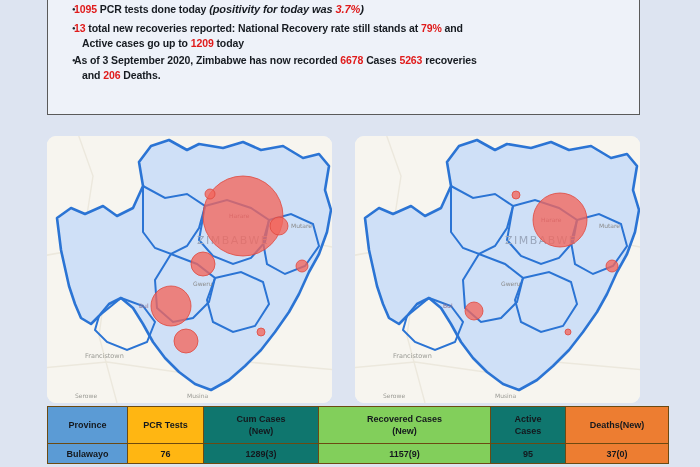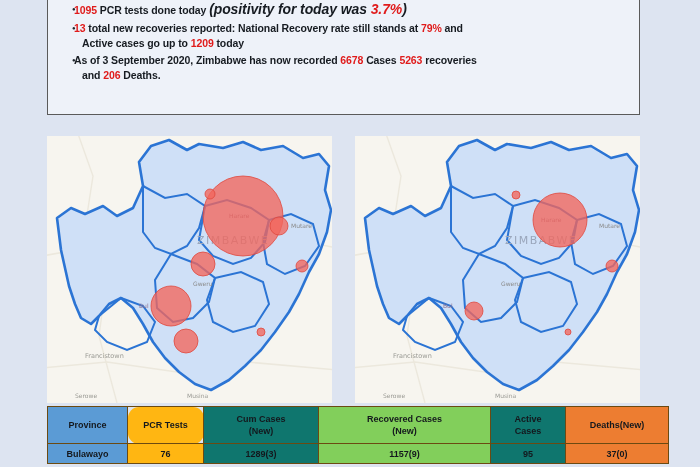--- a/index.html
+++ b/index.html
@@ -63,21 +63,21 @@
     font-size: 10.5px;
     line-height: 15px;
     font-weight: bold;
     color: #161b21;
     letter-spacing: -0.1px;
   }
   .num { color: #e01b1b; }
   .paren-note {
     font-style: italic;
     font-weight: bold;
-    font-size: 14px;
+    font-size: 11px;
   }
   .ln2 { display: block; margin-left: 8px; }
 
   
   .section-banner {
     position: absolute;
     left: 47px;
     top: 118px;
     width: 593px;
     height: 16px;
@@ -103,20 +103,21 @@
     width: 593px;
     height: 267px;
   }
   .map-panel {
     position: absolute;
     top: 0;
     width: 285px;
     height: 267px;
     background: #f7f5ef;
     overflow: hidden;
+    border-radius: 9px;
   }
   .map-left { left: 0; }
   .map-right { left: 308px; }
   .map-gap {
     position: absolute;
     left: 285px;
     top: 0;
     width: 23px;
     height: 267px;
     background: #dde4f1;
@@ -139,21 +140,21 @@
     color: #14181d;
     text-align: center;
     padding: 0;
     line-height: 12px;
     box-sizing: border-box;
   }
   .data-table thead th { height: 37px; vertical-align: middle; }
   .data-table tbody td { height: 20px; vertical-align: middle; }
 
   .col-province { width: 80px; }
-  .col-pcr      { width: 76px; border-radius: 11px; }
+  .col-pcr      { width: 76px; }
   .col-cum      { width: 115px; }
   .col-rec      { width: 172px; }
   .col-active   { width: 75px; margin-left: 20px; }
   .col-deaths   { width: 103px; }
 
   .c-blue   { background: #5b9bd5; margin-top: 12px; }
   .c-orange { background: #ffb612; }
   .c-yellow { background: #0f766e; }
   .c-green  { background: #82cf5b; }
   .c-deaths { background: #ed7d31; }

